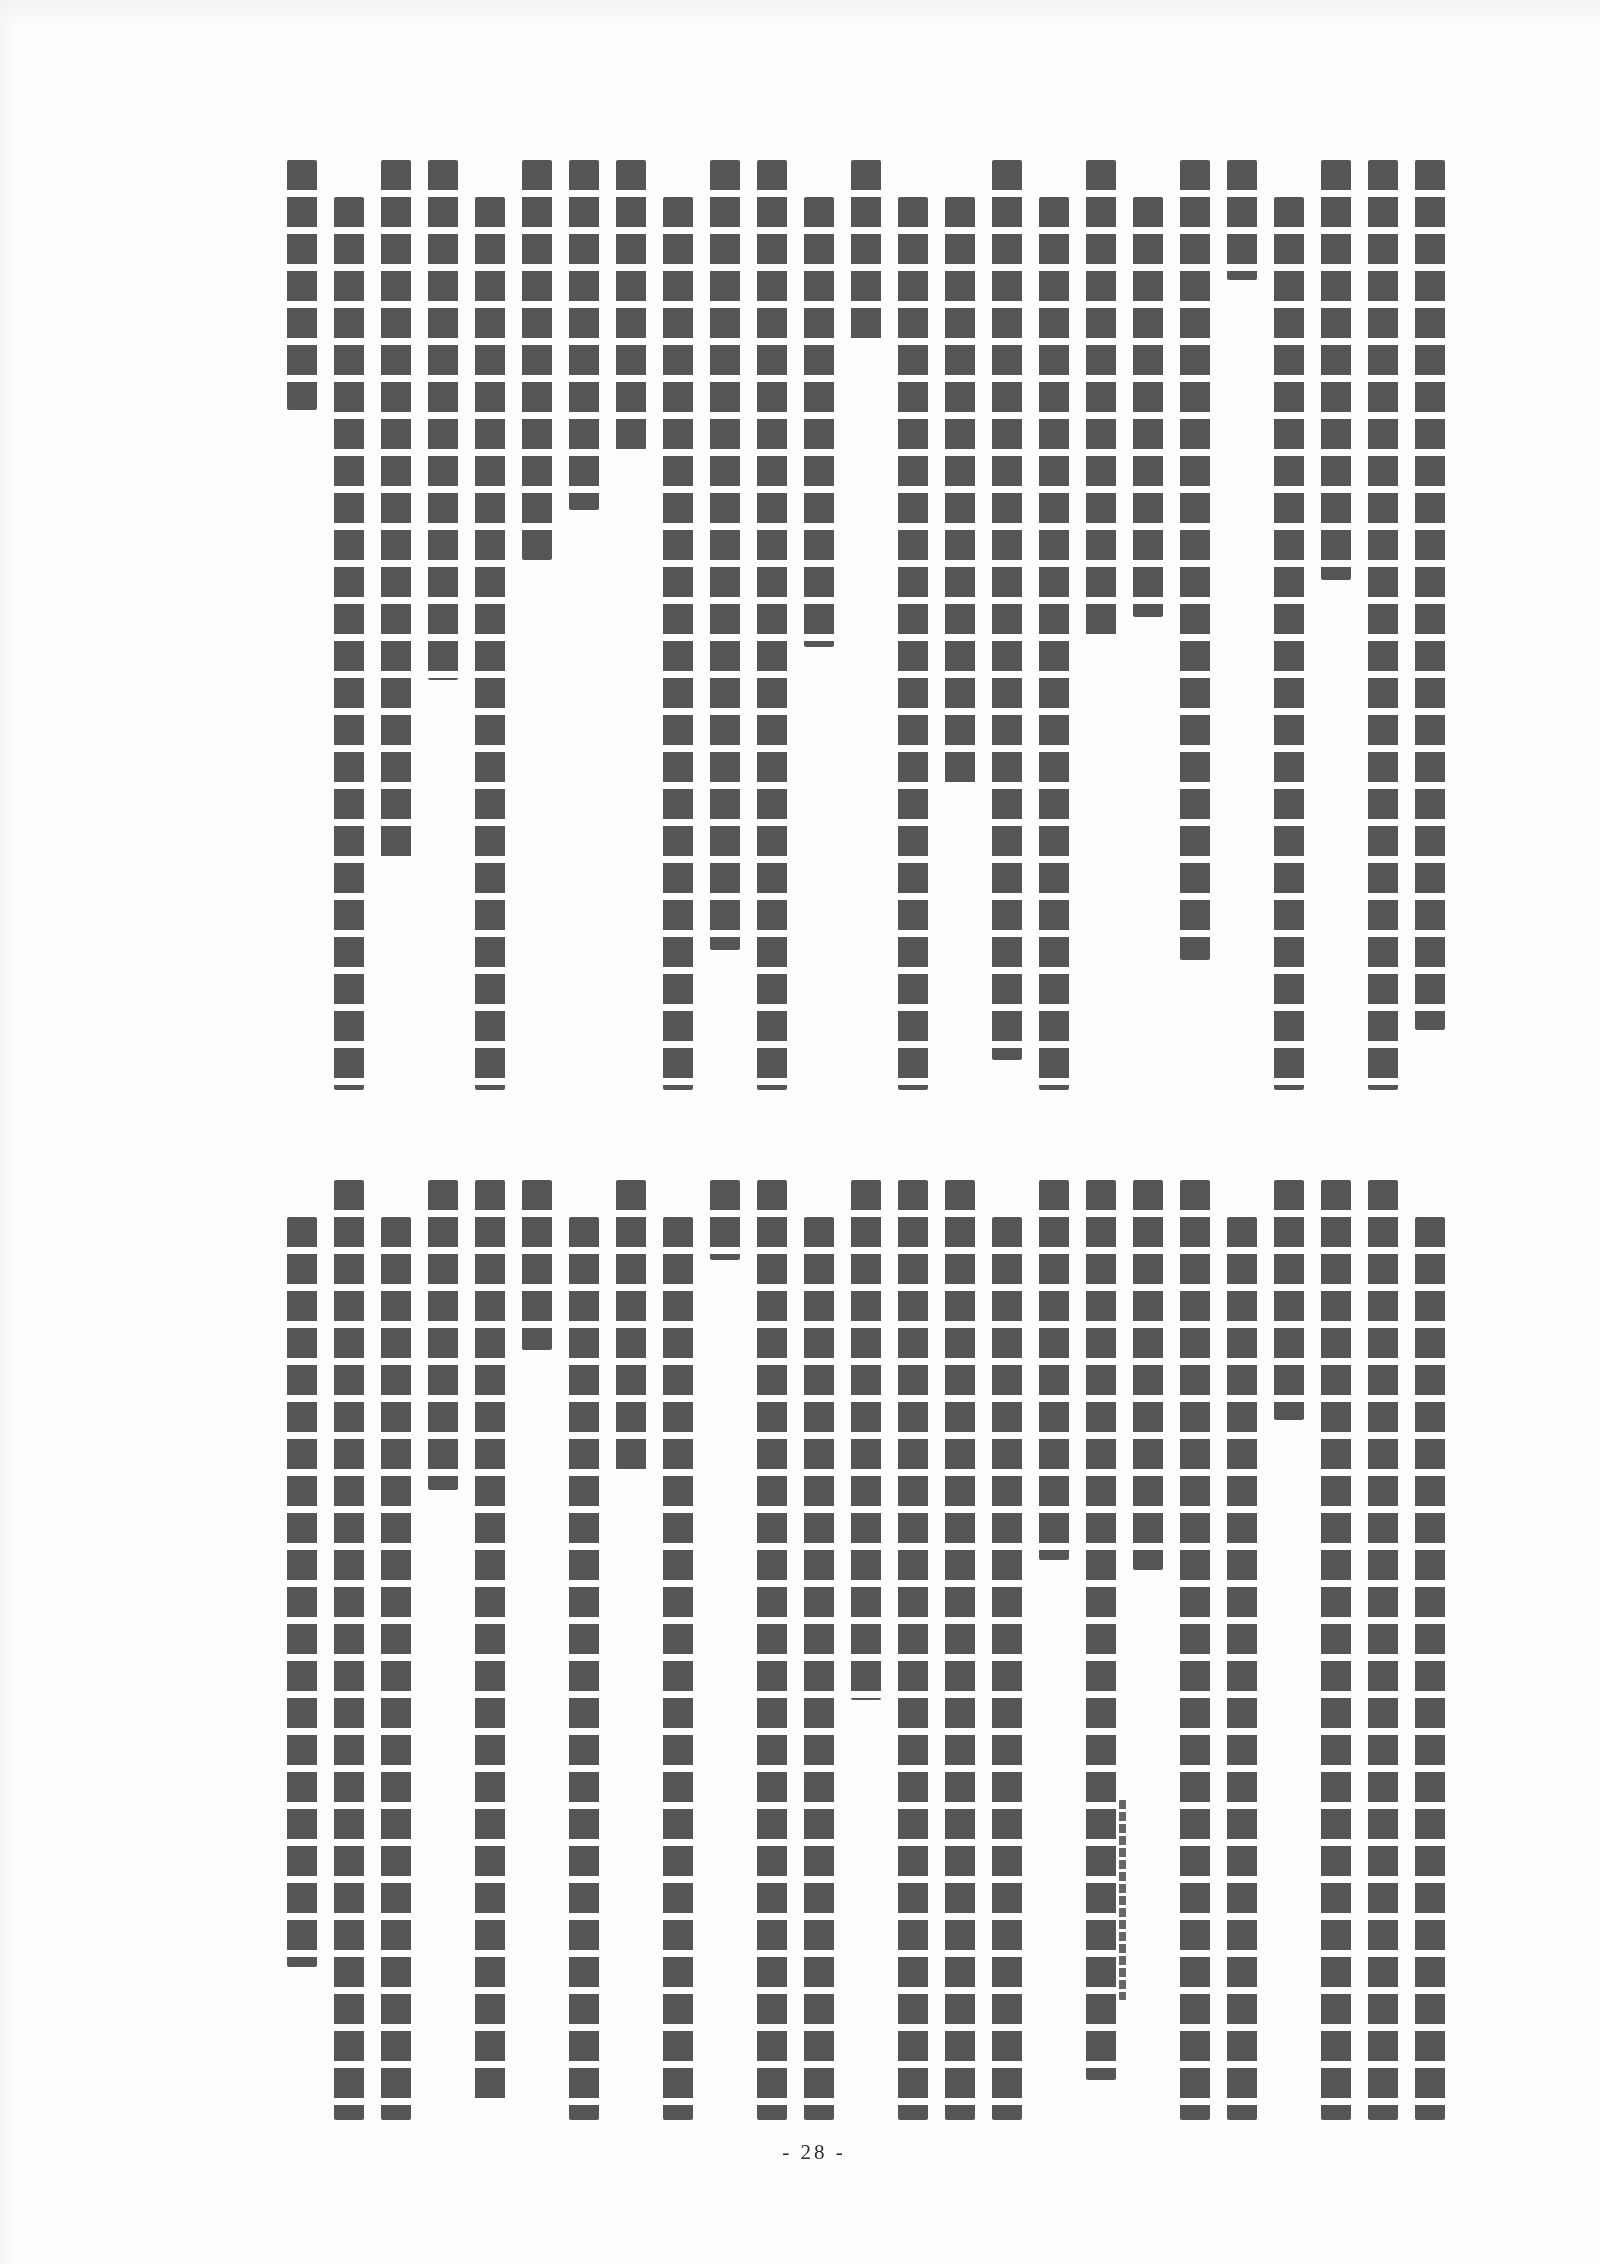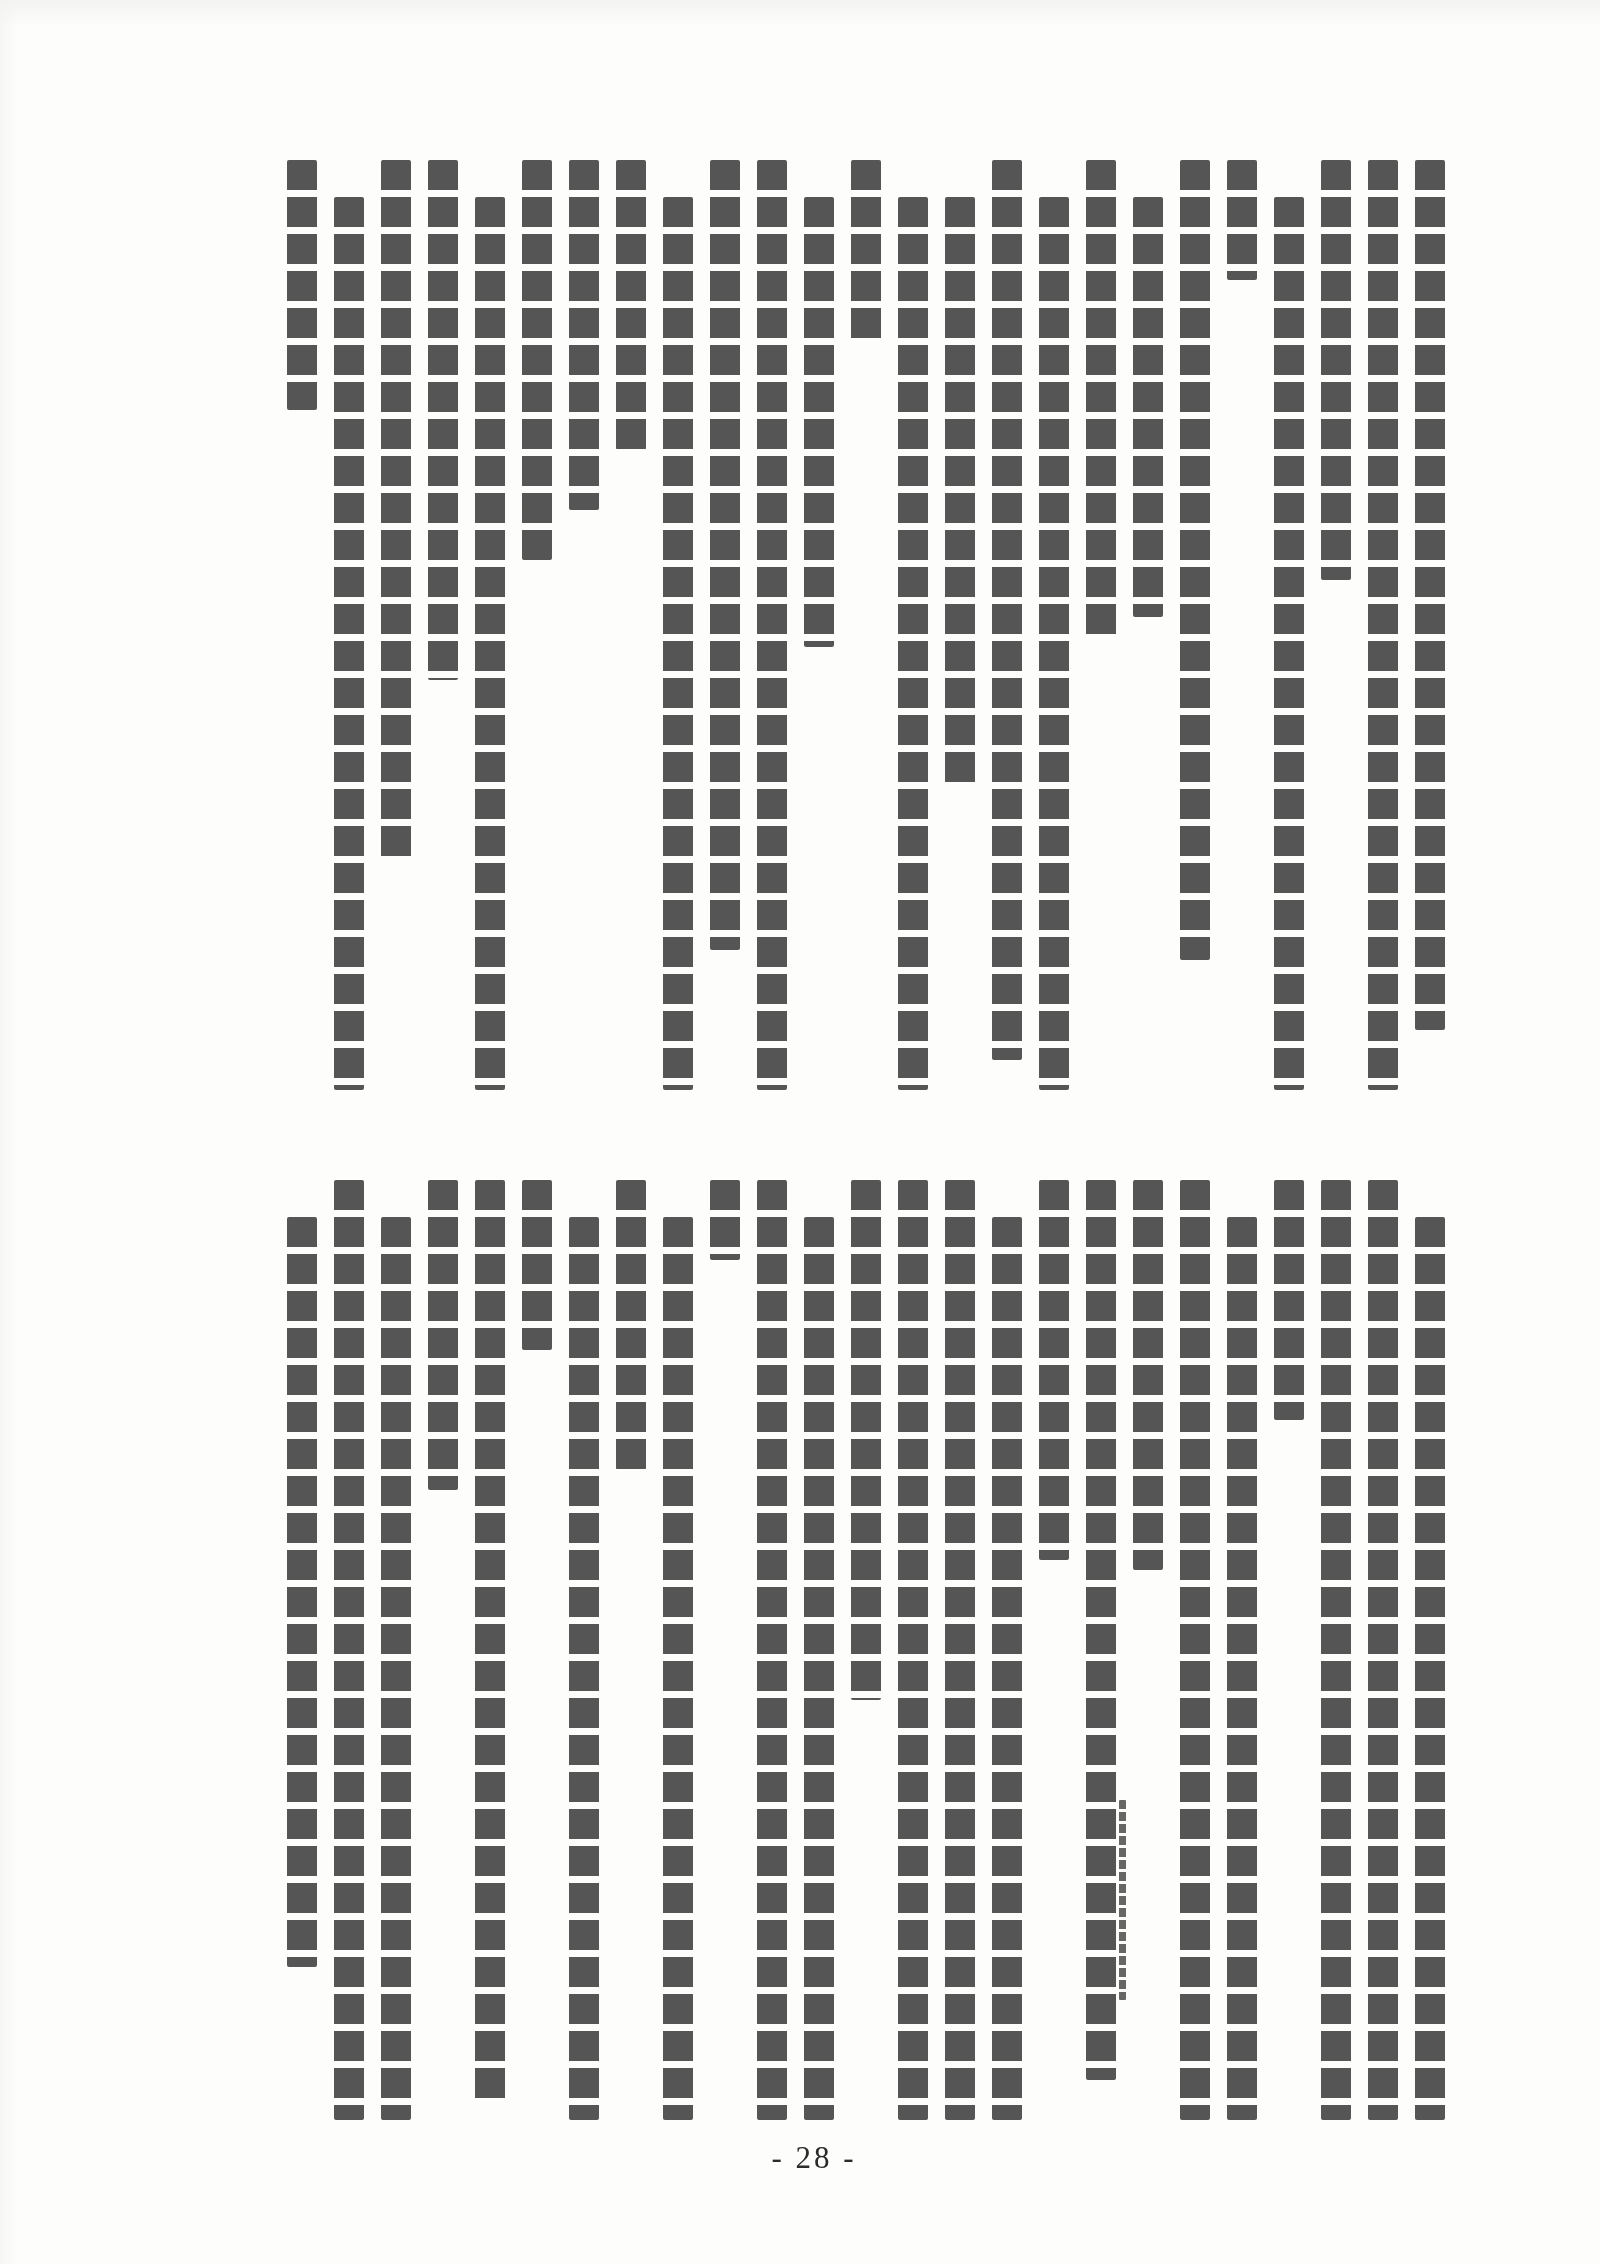--- a/index.html
+++ b/index.html
@@ -58,21 +58,21 @@
       transparent 9px,
       transparent 12px
     );
   }
   .page-number {
     position: absolute;
     top: 2140px;
     left: 814px;
     transform: translateX(-50%);
     font-family: "Liberation Serif", serif;
-    font-size: 31px;
+    font-size: 21px;
     letter-spacing: 3px;
     color: #2b2b2b;
     white-space: nowrap;
   }
 </style>
 </head>
 <body>
 
 <div class="page">
   <div class="text-block top">

